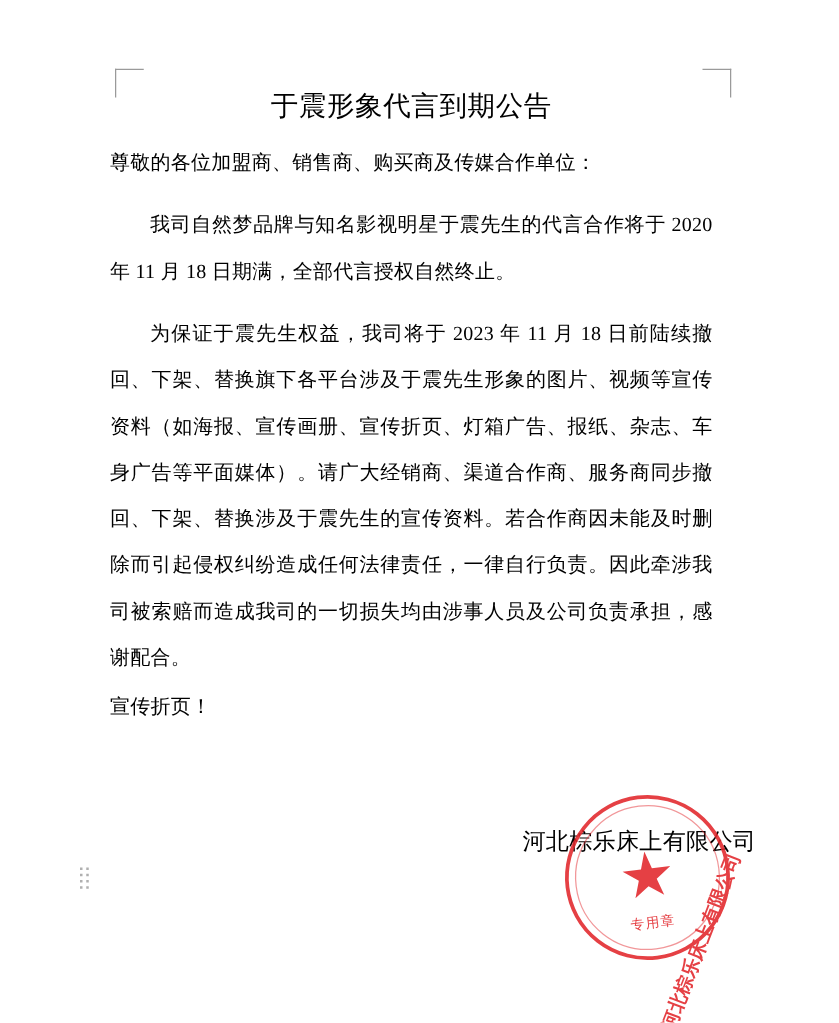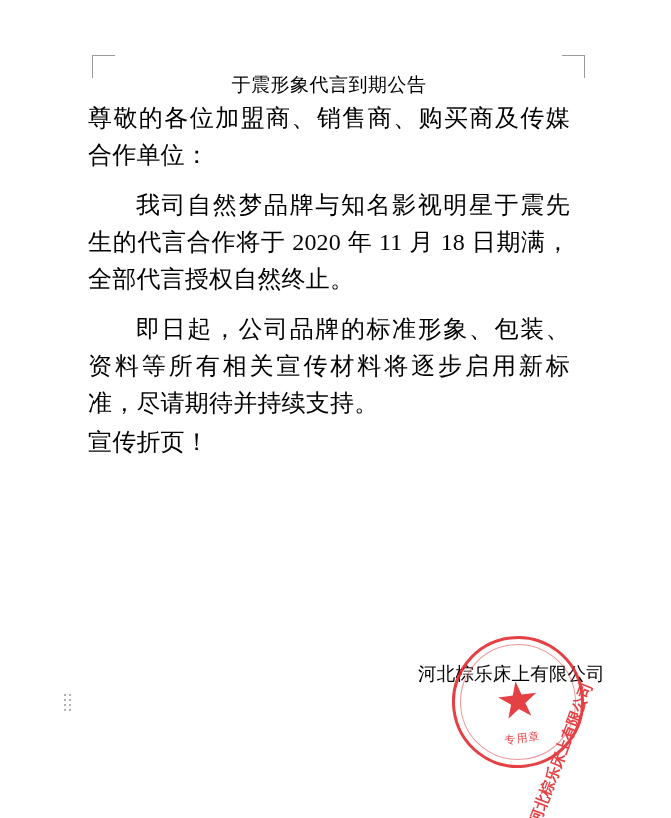--- a/index.html
+++ b/index.html
@@ -55,30 +55,30 @@
 
   .content {
     position: absolute;
     left: 88px;
     top: 70px;
     width: 482px;
   }
 
   .doc-title {
     text-align: center;
-    font-size: 19px;
+    font-size: 22px;
     line-height: 30px;
     letter-spacing: 0.5px;
-    margin: 0 0 0 0;
+    margin: 0 0 12px 0;
     font-weight: normal;
   }
 
   p.para {
     margin: 0 0 2px 0;
-    font-size: 24px;
+    font-size: 16px;
     line-height: 37px;
     text-align: justify;
     text-justify: inter-ideograph;
     letter-spacing: 0.2px;
   }
   p.indent { text-indent: 2em; }
   p.gap-top { margin-top: 13px; }
 
   .salutation { text-indent: 0; }
 
@@ -170,22 +170,22 @@
   </div>
 
   <div class="content">
 
     <h1 class="doc-title">于震形象代言到期公告</h1>
 
     <p class="para salutation">尊敬的各位加盟商、销售商、购买商及传媒合作单位：</p>
 
     <p class="para indent gap-top">我司自然梦品牌与知名影视明星于震先生的代言合作将于 2020 年 11 月 18 日期满，全部代言授权自然终止。</p>
 
-
-    <p class="para indent gap-top">即日起，公司品牌的标准形象、包装、资料等所有相关宣传材料将逐步启用新标准，尽请期待并持续支持。</p>
+    <p class="para indent gap-top">为保证于震先生权益，我司将于 2023 年 11 月 18 日前陆续撤回、下架、替换旗下各平台涉及于震先生形象的图片、视频等宣传资料（如海报、宣传画册、宣传折页、灯箱广告、报纸、杂志、车身广告等平面媒体）。请广大经销商、渠道合作商、服务商同步撤回、下架、替换涉及于震先生的宣传资料。若合作商因未能及时删除而引起侵权纠纷造成任何法律责任，一律自行负责。因此牵涉我司被索赔而造成我司的一切损失均由涉事人员及公司负责承担，感谢配合。</p>
+
 
     <p class="para notice-line">宣传折页！</p>
   </div>
 
   <div class="sign-block">
     <div>河北棕乐床上有限公司</div>
   </div>
 
   <div class="seal">
     <div class="ring-inner"></div>

